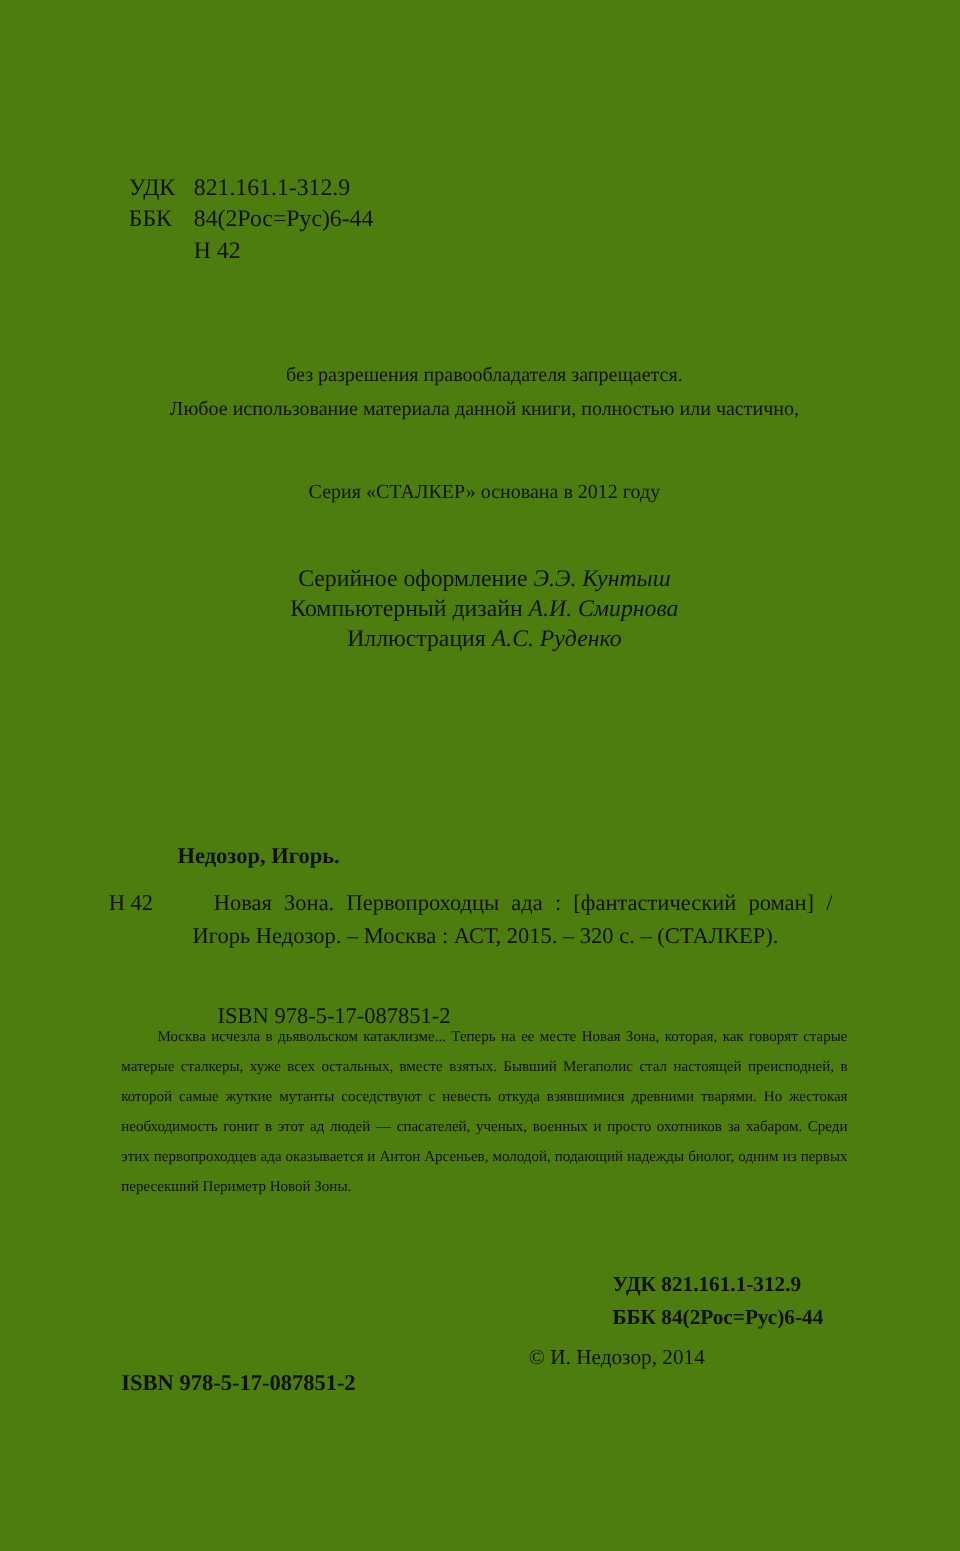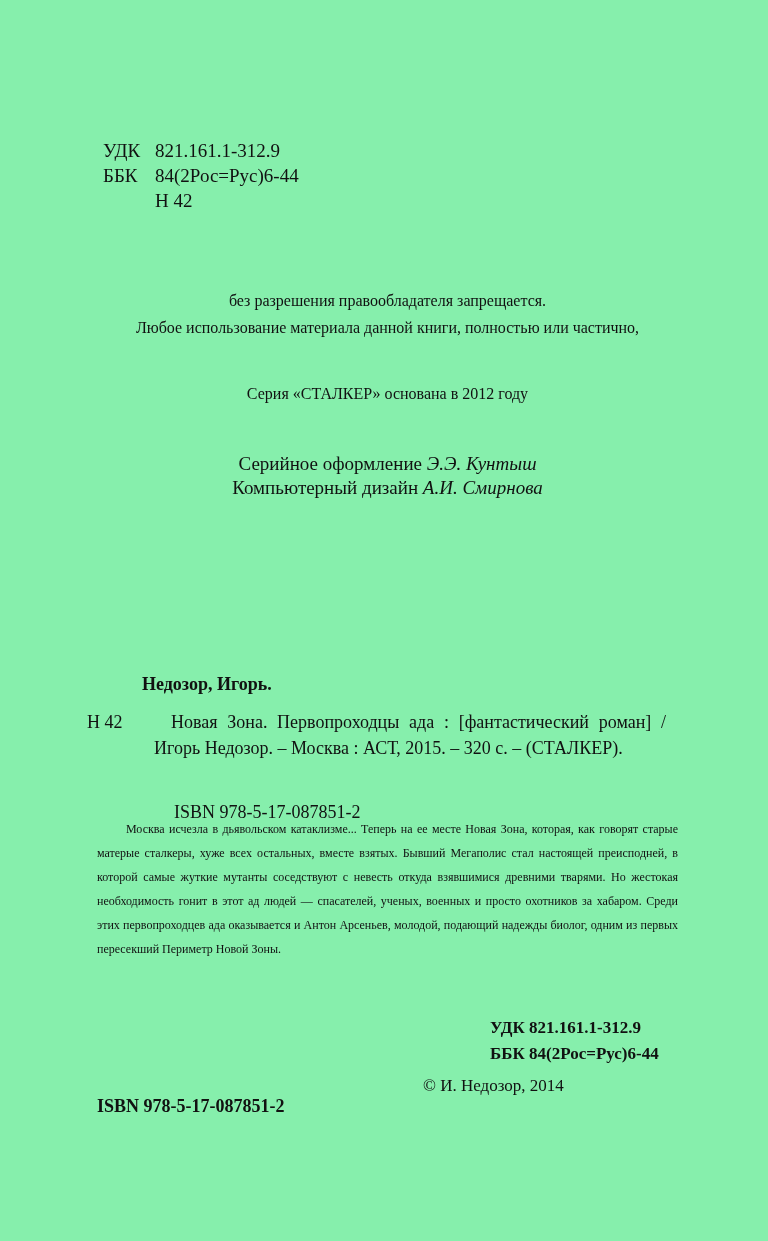--- a/index.html
+++ b/index.html
@@ -4,21 +4,21 @@
 <style>
   html, body {
     margin: 0;
     padding: 0;
     background: #ffffff;
   }
   .page {
     position: relative;
     width: 768px;
     height: 1241px;
-    background: #86efac;
+    background: #4d7c0f;
     color: #111111;
     font-family: "Liberation Serif", "DejaVu Serif", serif;
     overflow: hidden;
   }
   .abs { position: absolute; }
 
   
   .top-codes {
     left: 103px; top: 138px;
     font-size: 19px; line-height: 25px;
@@ -130,20 +130,23 @@
 
   <div class="abs centered-col series-note">Серия «СТАЛКЕР» основана в 2012 году</div>
 
   <div class="abs centered-col credits">
     <div>
       <span>Серийное оформление </span><span class="credit-name">Э.Э. Кунтыш</span>
     </div>
     <div>
       <span>Компьютерный дизайн </span><span class="credit-name">А.И. Смирнова</span>
     </div>
+    <div>
+      <span>Иллюстрация </span><span class="credit-name">А.С. Руденко</span>
+    </div>
   </div>
 
   <div class="abs catalog-card">
     <div class="card-author">Недозор, Игорь.</div>
     <div class="card-body">
       <span class="card-code">Н 42</span>
       <p class="card-desc">Новая Зона. Первопроходцы ада : [фантастический роман] / Игорь Недозор. – Москва : АСТ, 2015. – 320 с. – (СТАЛКЕР).</p>
     </div>
     <div class="card-isbn">ISBN 978-5-17-087851-2</div>
   </div>

